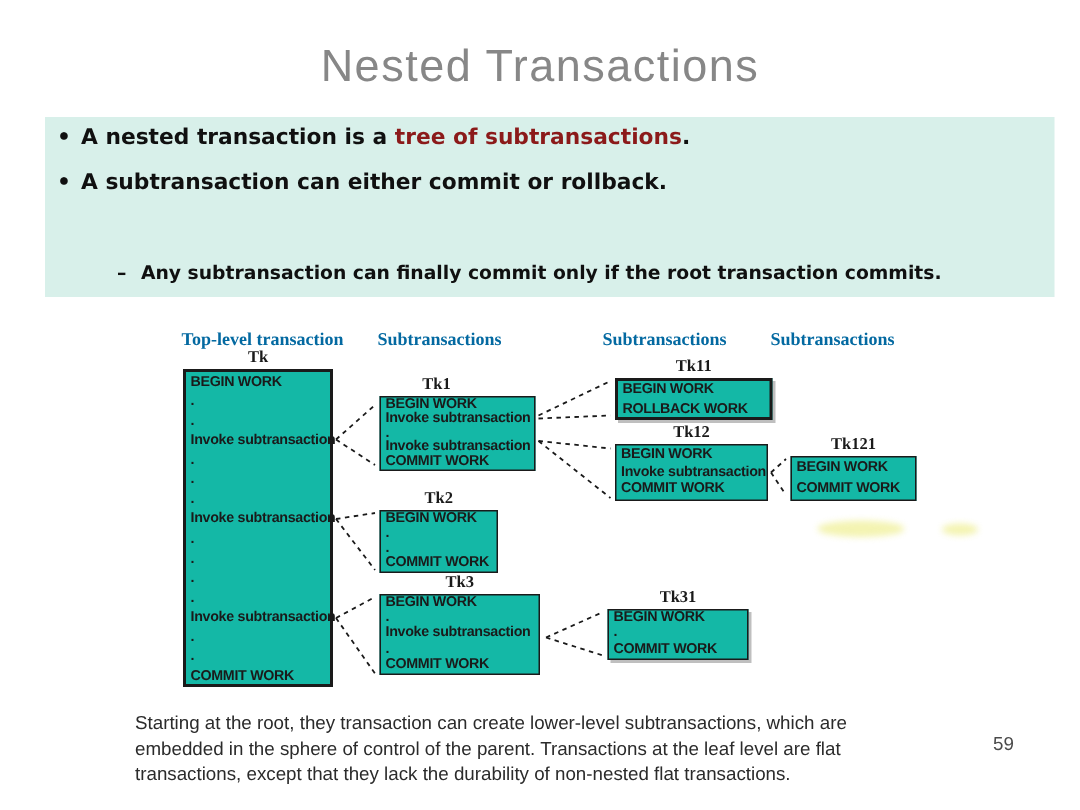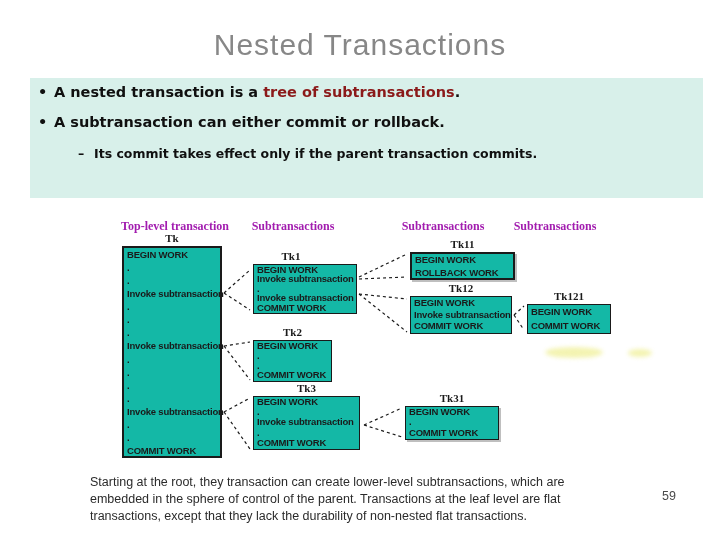--- a/index.html
+++ b/index.html
@@ -26,21 +26,21 @@
   }
   .b-main{font-size:14.5px;}
   .b-sub{font-size:12.5px;}
   .marker{display:inline-block;}
   .em-maroon{color:#8b1a1a;}
   
   #diagram-layer{left:0;top:0;width:720px;height:540px;pointer-events:none;}
   .col-header{
     position:absolute;transform:translateX(-50%);
     font-family:"Liberation Serif",serif;font-weight:bold;
-    font-size:12px;color:#a21caf;white-space:nowrap;
+    font-size:12px;color:#0369a1;white-space:nowrap;
   }
   .dbox{
     position:absolute;border:2px solid #1a1a1a;background:#14b8a6;box-sizing:border-box;
   }
   .dbox.thin{border-width:1.5px;}
   .dbox.shadowed{box-shadow:2px 2px 0 rgba(0,0,0,0.25);}
   .dbox-label{
     position:absolute;transform:translateX(-50%);
     font-family:"Liberation Serif",serif;font-weight:bold;
     font-size:11px;color:#1a1a1a;white-space:nowrap;
@@ -71,22 +71,22 @@
 
 <div class="abs" id="slide-title">Nested Transactions</div>
 
 <div class="abs" id="bullet-panel">
   <div class="bullet-line b-main" style="top:6px;">
     <span class="marker" style="margin-left:8px;width:16px;">•</span><span>A nested transaction is a </span><span class="em-maroon">tree of subtransactions</span><span>.</span>
   </div>
   <div class="bullet-line b-main" style="top:36px;">
     <span class="marker" style="margin-left:8px;width:16px;">•</span><span>A subtransaction can either commit or rollback.</span>
   </div>
-  <div class="bullet-line b-sub" style="top:68px;">
-    <span class="marker" style="margin-left:48px;width:16px;">–</span><span>Its commit takes effect only if the parent transaction commits.</span>
+  <div class="bullet-line b-sub" style="top:96px;">
+    <span class="marker" style="margin-left:48px;width:16px;">–</span><span>Any subtransaction can finally commit only if the root transaction commits.</span>
   </div>
 </div>
 
 <div class="abs" id="diagram-layer">
   <svg id="connector-svg" width="720" height="540">
       <line x1="224" y1="293" x2="250" y2="270" stroke="#1a1a1a" stroke-width="1.2" stroke-dasharray="3,3"></line>
       <line x1="224" y1="293" x2="250" y2="310" stroke="#1a1a1a" stroke-width="1.2" stroke-dasharray="3,3"></line>
       <line x1="224" y1="346" x2="250" y2="342" stroke="#1a1a1a" stroke-width="1.2" stroke-dasharray="3,3"></line>
       <line x1="224" y1="346" x2="250" y2="380" stroke="#1a1a1a" stroke-width="1.2" stroke-dasharray="3,3"></line>
       <line x1="224" y1="412" x2="250" y2="398" stroke="#1a1a1a" stroke-width="1.2" stroke-dasharray="3,3"></line>

